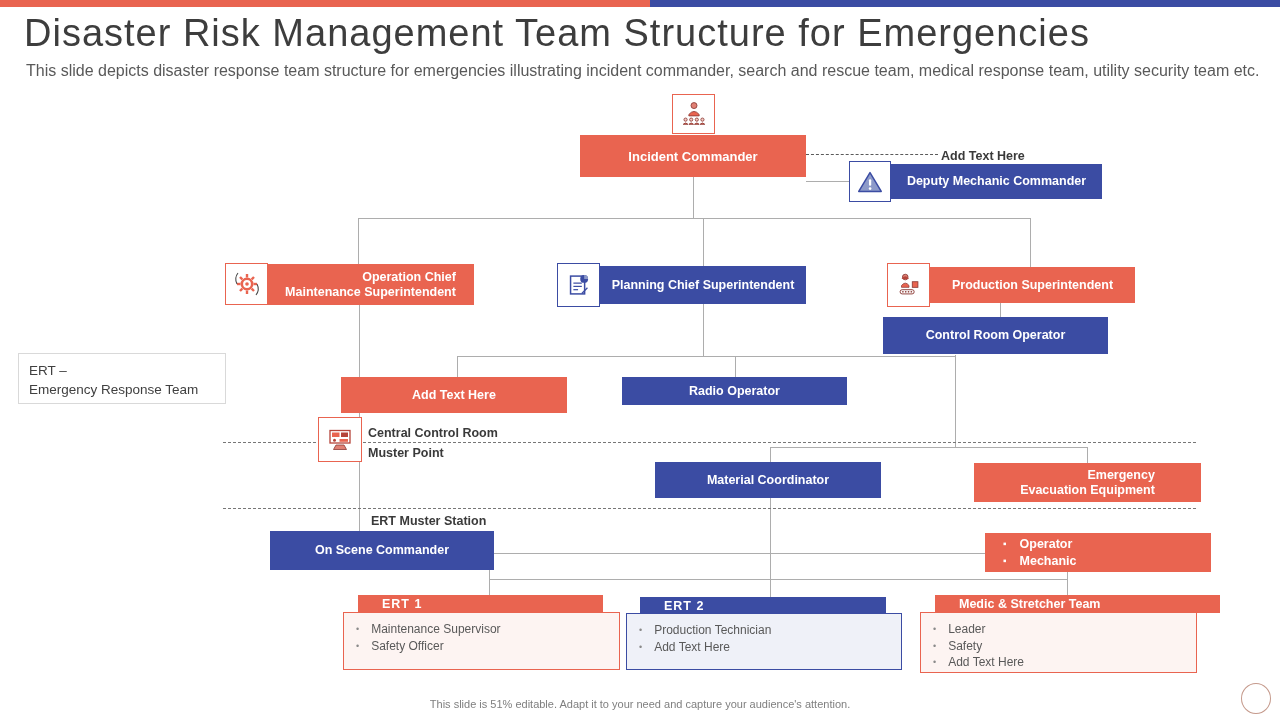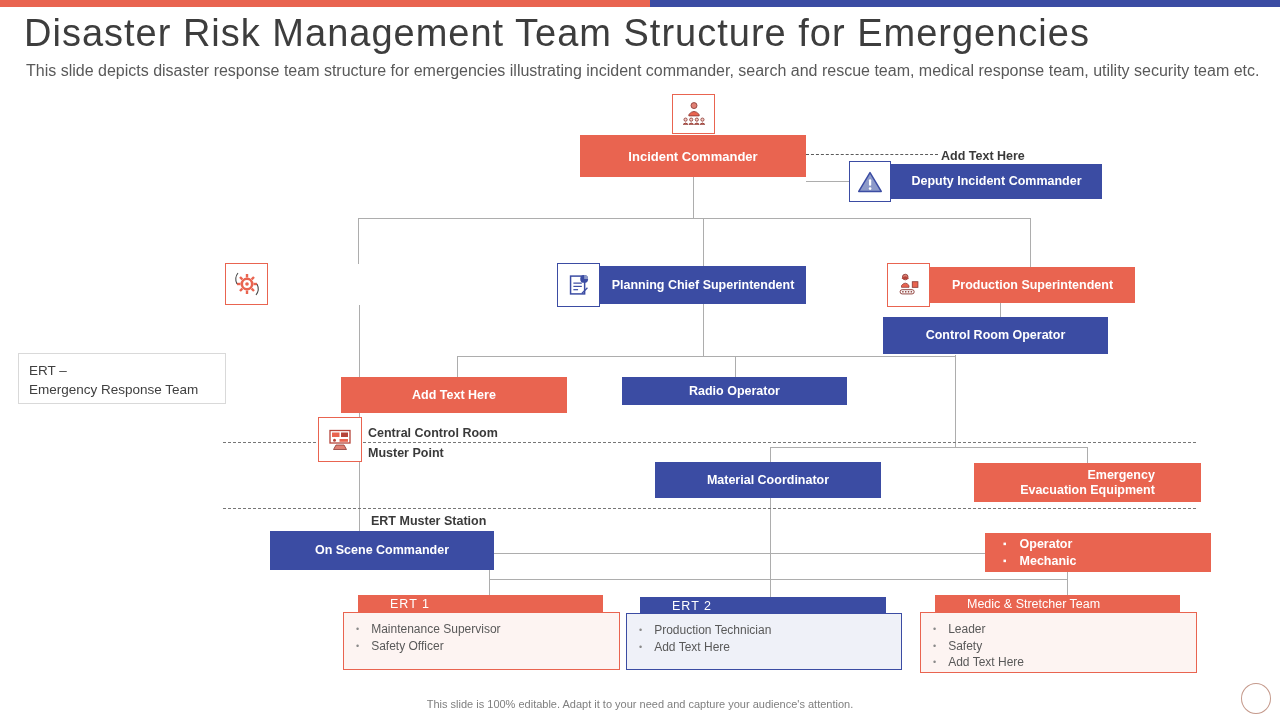--- a/index.html
+++ b/index.html
@@ -32,22 +32,22 @@
 
   .lbl{position:absolute;font-weight:bold;font-size:12.5px;color:#3a3a3a;white-space:pre-line;line-height:20px}
 
   .note{position:absolute;left:18px;top:353px;width:208px;height:51px;background:#fff;border:1px solid #D9D9D9;
         font-size:13.5px;color:#404040;line-height:19px;padding:7px 0 0 10px;white-space:pre-line}
 
   .bullets{flex-direction:column;align-items:flex-start;justify-content:center;padding-left:18px;gap:1px}
   .bullets .row{display:flex;align-items:center;gap:13px;line-height:16px}
   .bdot{font-size:10px}
 
-  .card-header{position:absolute;color:#fff;font-weight:normal;font-size:12.5px;display:flex;align-items:center;
-               padding-left:32px}
+  .card-header{position:absolute;color:#fff;font-weight:bold;font-size:12.5px;display:flex;align-items:center;
+               padding-left:24px}
   .card-body{position:absolute;padding:8px 8px 0 12px;font-size:12px;color:var(--body)}
   .card-body.c{background:var(--coral-bg);border:1px solid var(--coral)}
   .card-body.b{background:var(--blue-bg);border:1px solid var(--blue)}
   .card-body .row{display:flex;gap:12px;line-height:16.5px}
   .card-body .bdot{color:#8a8a8a;font-size:9px;line-height:16.5px}
 
   .footer{position:absolute;left:0;right:0;top:698px;text-align:center;font-size:11px;color:#7F7F7F}
   .corner-circle{position:absolute;left:1241px;top:683px;width:30px;height:31px;border:1px solid #C59A8C;border-radius:50%}
 </style>
 </head>
@@ -96,29 +96,31 @@
           <circle cx="13" cy="22" r="1.7"></circle>
           <circle cx="19" cy="22" r="1.7"></circle>
           <circle cx="25" cy="22" r="1.7"></circle>
         <path d="M4.5 27 q2.5 -3 5 0 z M10.5 27 q2.5 -3 5 0 z M16.5 27 q2.5 -3 5 0 z M22.5 27 q2.5 -3 5 0 z" fill="#E96450"></path>
       </g>
     </svg>
   </div>
   <div class="box coral" style="left:580px;top:135px;width:226px;height:42px;font-size:13px">Incident Commander</div>
   <div class="lbl" style="left:941px;top:146px">Add Text Here</div>
 
-  <div class="box blue" style="left:891px;top:164px;width:211px;height:35px">Deputy Incident Commander</div>
+  <div class="box blue" style="left:891px;top:164px;width:211px;height:35px">Deputy Mechanic Commander</div>
   <div class="iconbox b" style="left:849px;top:161px;width:42px;height:41px">
     <svg width="30" height="30" viewBox="0 0 32 32">
       <path d="M16 6 L28 26 L4 26 Z" fill="#8D9AC9" stroke="#3B4CA3" stroke-width="1.6" stroke-linejoin="round"></path>
       <rect x="14.9" y="13" width="2.4" height="7" rx="1.1" fill="#fff"></rect>
       <circle cx="16.1" cy="23" r="1.4" fill="#fff"></circle>
     </svg>
   </div>
 
+  <div class="box coral" style="left:267px;top:264px;width:207px;height:41px">Operation Chief
+Maintenance Superintendent</div>
   <div class="iconbox c" style="left:225px;top:263px;width:43px;height:42px">
     <svg width="32" height="32" viewBox="0 0 32 32">
       <circle cx="16" cy="16" r="5.2" fill="none" stroke="#E96450" stroke-width="2.6"></circle>
       <circle cx="16" cy="16" r="1.8" fill="#E96450"></circle>
       <g stroke="#E96450" stroke-width="2.4">
         <line x1="16" y1="6" x2="16" y2="9.5"></line>
           <line x1="16" y1="22.5" x2="16" y2="26"></line>
         <line x1="6" y1="16" x2="9.5" y2="16"></line>
           <line x1="22.5" y1="16" x2="26" y2="16"></line>
         <line x1="9" y1="9" x2="11.3" y2="11.3"></line>
@@ -225,18 +227,18 @@
       </div>
     <div class="row">
         <span class="bdot">•</span>
         <span>Safety</span>
       </div>
     <div class="row">
         <span class="bdot">•</span>
         <span>Add Text Here</span>
       </div>
   </div>
-  <div class="card-header coral" style="left:935px;top:595px;width:245px;height:18px">Medic &amp; Stretcher Team</div>
-
-  <div class="footer">This slide is 100% editable. Adapt it to your need and capture your audience's attention.</div>
+  <div class="card-header coral" style="left:935px;top:595px;width:285px;height:18px">Medic &amp; Stretcher Team</div>
+
+  <div class="footer">This slide is 51% editable. Adapt it to your need and capture your audience's attention.</div>
   <div class="corner-circle"></div>
 
 </div>
 
 </body></html>

